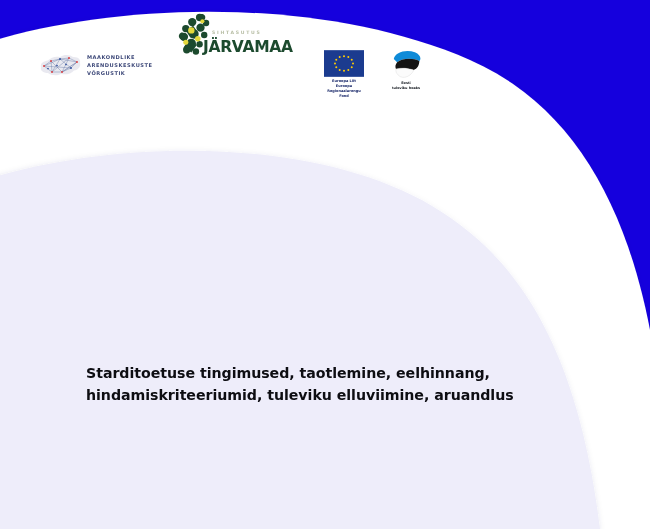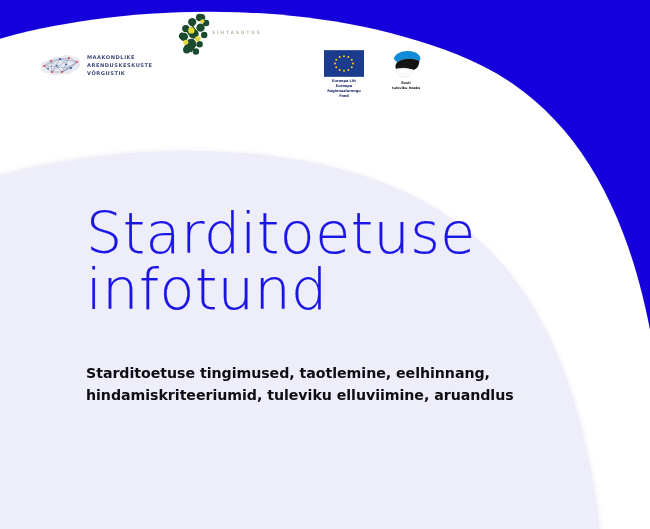--- a/index.html
+++ b/index.html
@@ -278,20 +278,21 @@
           <path d="M36,60 L54,72 L42,88 L26,76 Z"></path>
         </g>
         <g fill="#e3d83c">
           <circle cx="42" cy="40" r="7"></circle>
           <circle cx="56" cy="58" r="6"></circle>
           <circle cx="30" cy="66" r="5.5"></circle>
           <circle cx="66" cy="20" r="4.5"></circle>
         </g>
       </svg>
       <div id="jarvamaa-sihtasutus">SIHTASUTUS</div>
+      <div id="jarvamaa-name">JÄRVAMAA</div>
     </div>
 
     <div id="funding-logos">
 
       <div class="funding-block">
         <svg id="eu-flag" viewBox="0 0 60 40">
           <rect x="0" y="0" width="60" height="40" fill="#1b3b8f"></rect>
           <g fill="#ffcc00">
             <circle cx="30" cy="9" r="1.5"></circle>
             <circle cx="36.5" cy="10.2" r="1.5"></circle>
@@ -322,21 +323,17 @@
           <path d="M12,34 C22,32 32,32 44,36
                    C40,46 28,52 20,48 C13,44 11,39 12,34 Z" fill="#fbfbfb" stroke="#cfcfcf" stroke-width="0.6"></path>
         </svg>
         <div id="ee-caption">Eesti
 tuleviku heaks</div>
       </div>
 
     </div>
   </div>
 
-  <div id="title-block">
-    <h1 id="main-title">Starditoetuse
-infotund</h1>
-  </div>
 
   <p id="subtitle">Starditoetuse tingimused, taotlemine, eelhinnang,
 hindamiskriteeriumid, tuleviku elluviimine, aruandlus</p>
 
 </div>
 
 </body></html>

